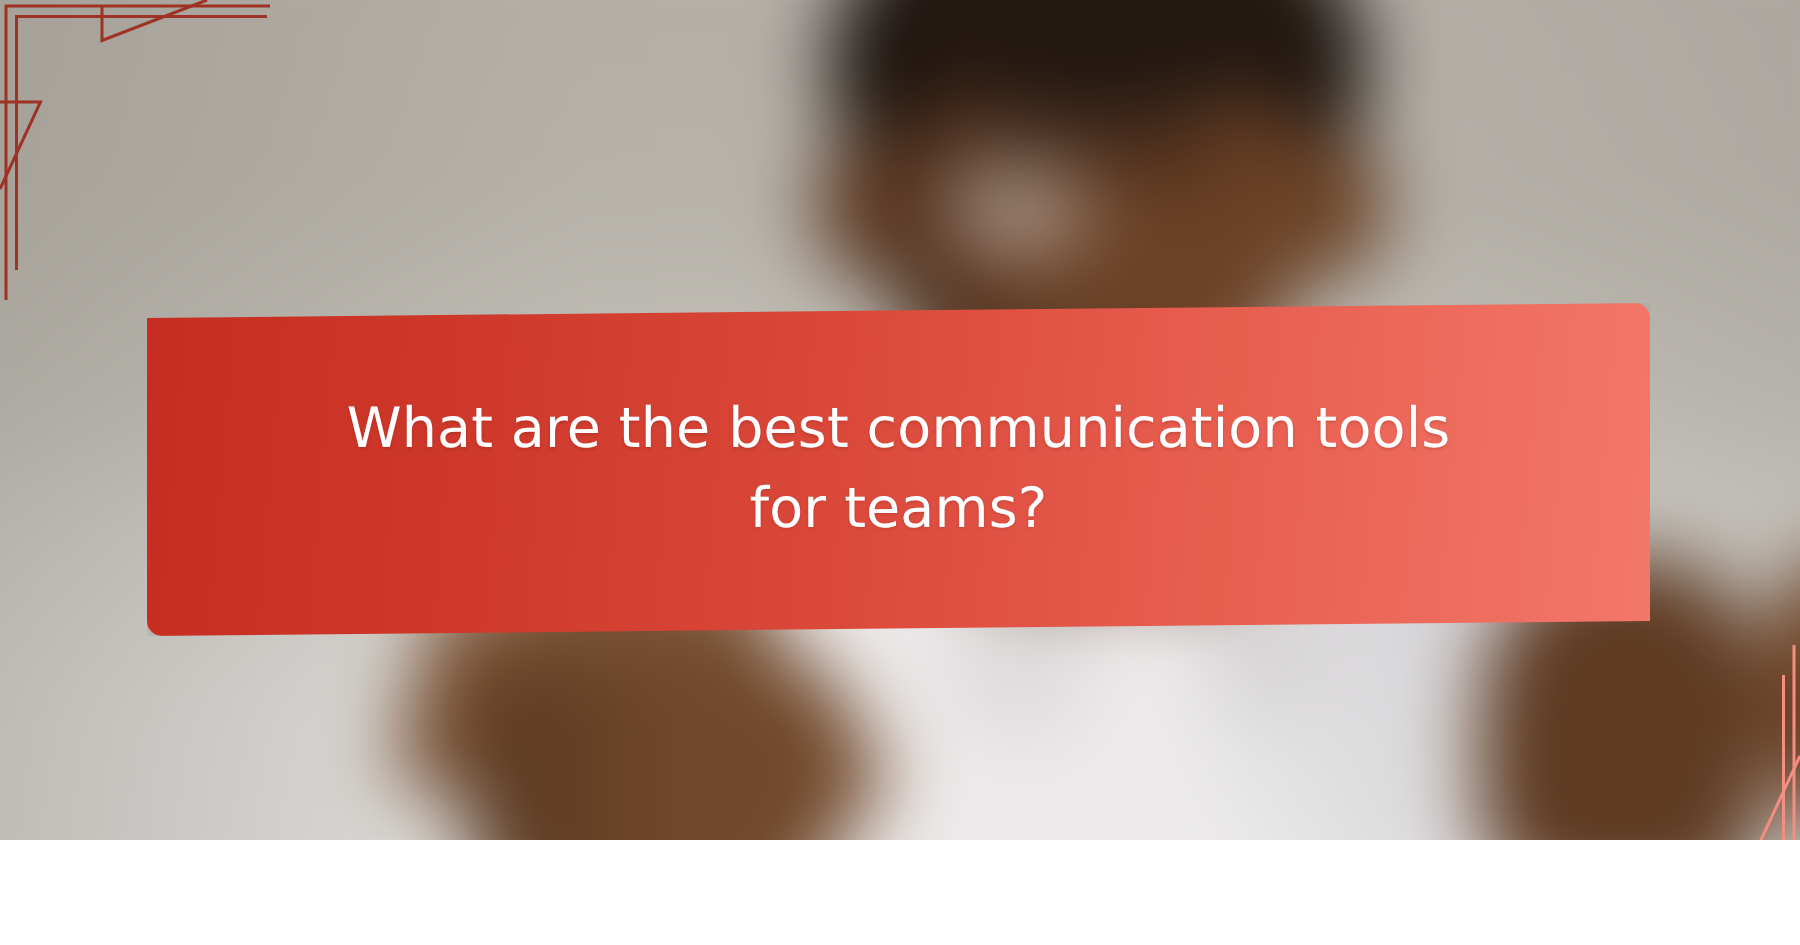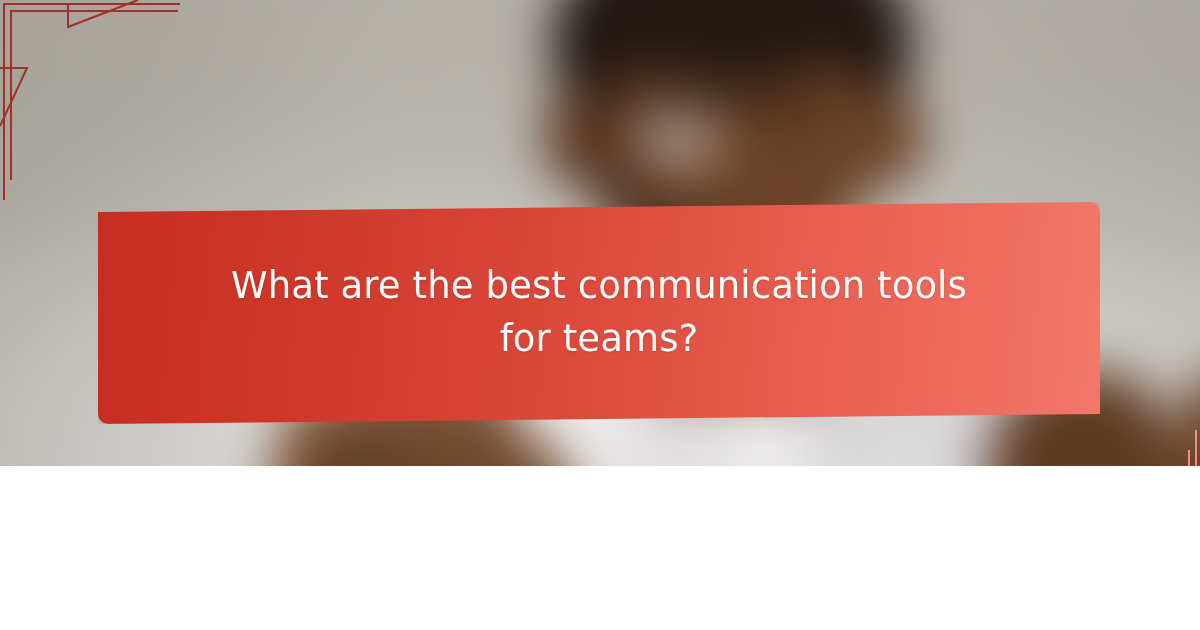--- a/index.html
+++ b/index.html
@@ -3,21 +3,21 @@
 <meta charset="utf-8">
 <style>
   html, body {
     margin: 0;
     padding: 0;
     background: #ffffff;
   }
   #stage {
     position: relative;
     width: 1200px;
-    height: 466px;
+    height: 560px;
     overflow: hidden;
     font-family: "DejaVu Sans", sans-serif;
     background: #b4b0a8;
   }
 
   
   .photo {
     position: absolute;
     inset: -60px;
     overflow: hidden;

